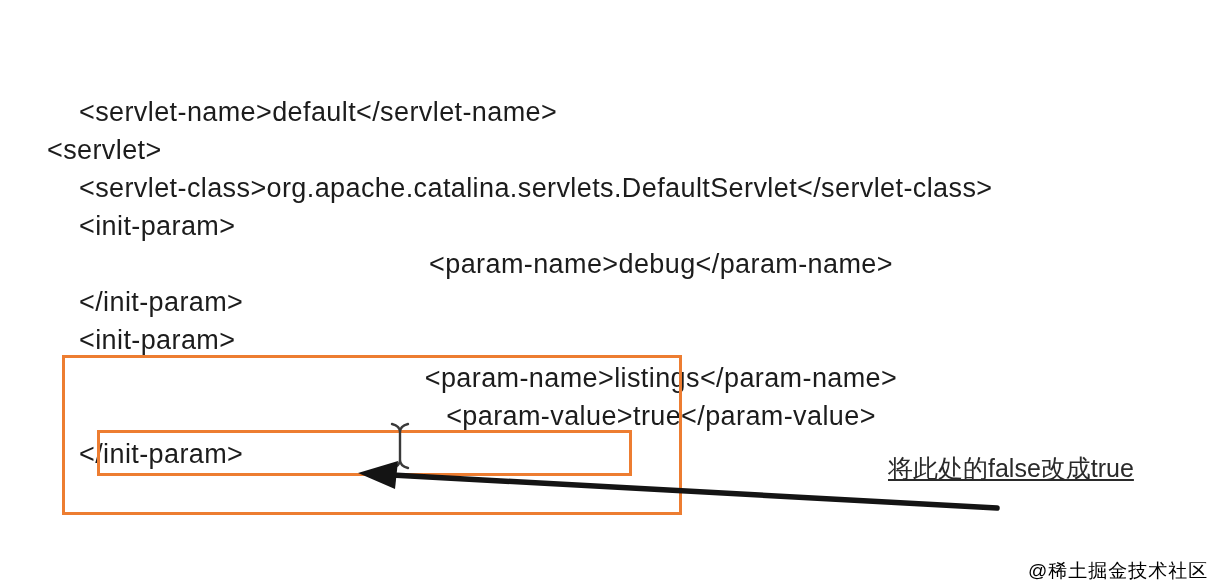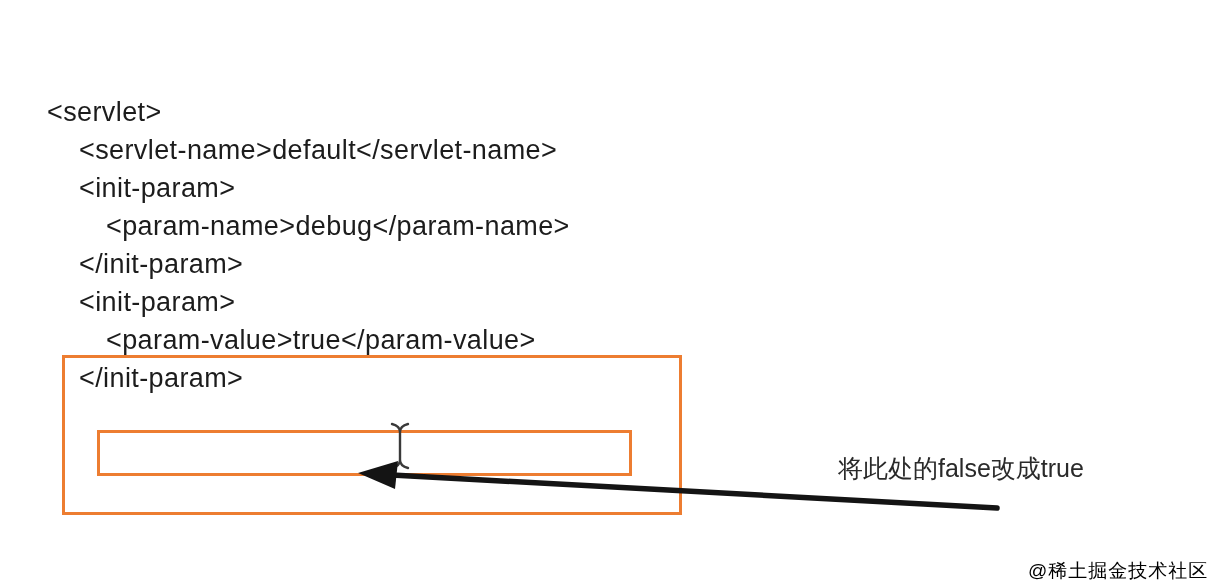--- a/index.html
+++ b/index.html
@@ -15,44 +15,45 @@
   .code-line {
     height: 38px;
     line-height: 38px;
     font-size: 27px;
     letter-spacing: 0.4px;
     white-space: nowrap;
     font-weight: 400;
   }
   .ind0 { padding-left: 47px; }
   .ind1 { padding-left: 79px; }
-  .ind2 { padding-left: 106px; }
+  .ind2 { padding-left: 106px; text-align: center; }
 
   .hl-box {
     position: absolute;
     border: 3px solid #ED7D31;
     background: transparent;
   }
   .hl-outer { left: 62px; top: 355px; width: 620px; height: 160px; }
   .hl-inner { left: 97px; top: 430px; width: 535px; height: 46px; }
 
   .overlay-svg {
     position: absolute;
     left: 0; top: 0;
     width: 1216px; height: 586px;
     pointer-events: none;
   }
 
   .annotation-note {
     position: absolute;
-    left: 838px; top: 452px;
+    left: 888px; top: 452px;
     font-size: 25px;
     color: #2a2a2a;
     white-space: nowrap;
     font-weight: 400;
+    text-decoration: underline;
   }
 
   .watermark {
     position: absolute;
     left: 1028px; top: 558px;
     font-size: 19px;
     color: #000000;
     letter-spacing: 1px;
     white-space: nowrap;
   }
@@ -60,26 +61,28 @@
   .ibeam-cursor {
     position: absolute;
     left: 388px; top: 420px;
     width: 24px; height: 52px;
   }
 </style>
 </head>
 <body>
 
 <div class="code-block">
+  <div class="code-line ind1">&lt;servlet-name&gt;default&lt;/servlet-name&gt;</div>
   <div class="code-line ind0">&lt;servlet&gt;</div>
-  <div class="code-line ind1">&lt;servlet-name&gt;default&lt;/servlet-name&gt;</div>
+  <div class="code-line ind1">&lt;servlet-class&gt;org.apache.catalina.servlets.DefaultServlet&lt;/servlet-class&gt;</div>
   <div class="code-line ind1">&lt;init-param&gt;</div>
   <div class="code-line ind2">&lt;param-name&gt;debug&lt;/param-name&gt;</div>
   <div class="code-line ind1">&lt;/init-param&gt;</div>
   <div class="code-line ind1">&lt;init-param&gt;</div>
+  <div class="code-line ind2">&lt;param-name&gt;listings&lt;/param-name&gt;</div>
   <div class="code-line ind2">&lt;param-value&gt;true&lt;/param-value&gt;</div>
   <div class="code-line ind1">&lt;/init-param&gt;</div>
 </div>
 
 <div class="hl-box hl-outer"></div>
 <div class="hl-box hl-inner"></div>
 
 <svg class="ibeam-cursor" viewBox="0 0 24 52">
   <path d="M4 4 Q12 6 12 12 L12 40 Q12 46 4 48 M20 4 Q12 6 12 12 M20 48 Q12 46 12 40" fill="none" stroke="#3a3a3a" stroke-width="2.4" stroke-linecap="round"></path>
 </svg>

